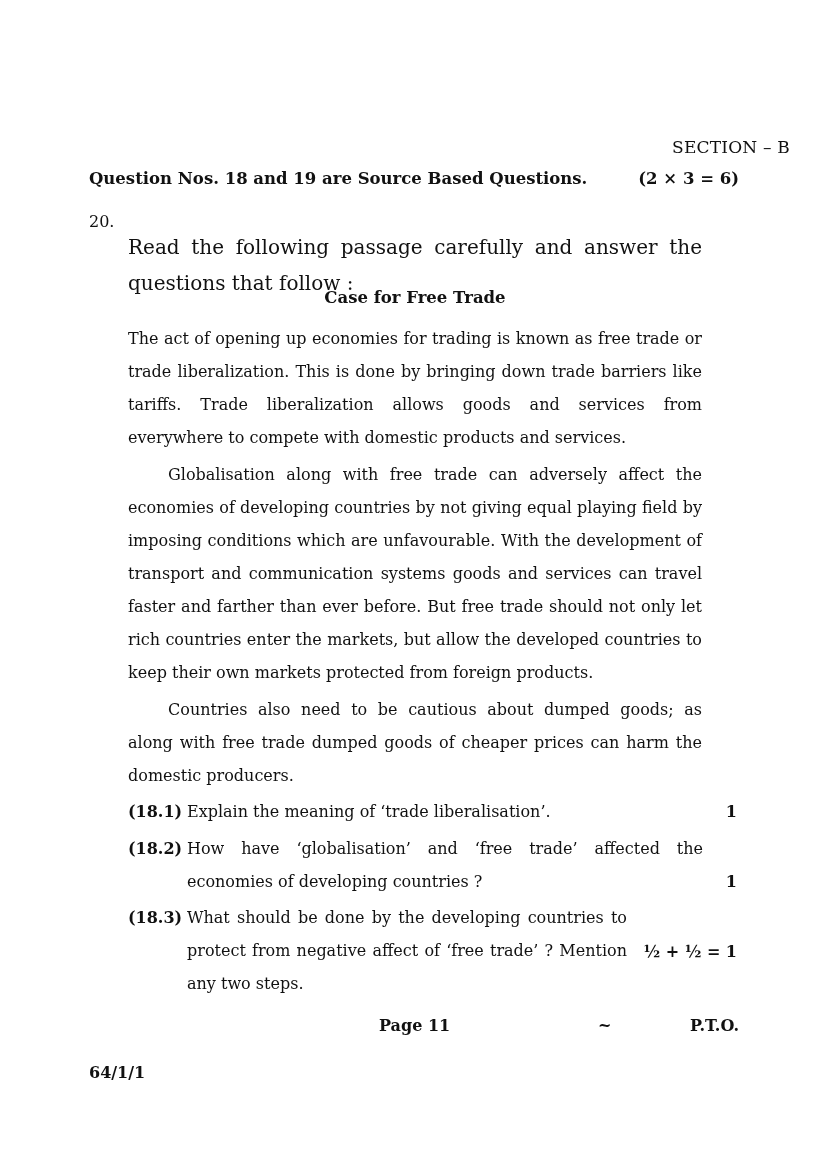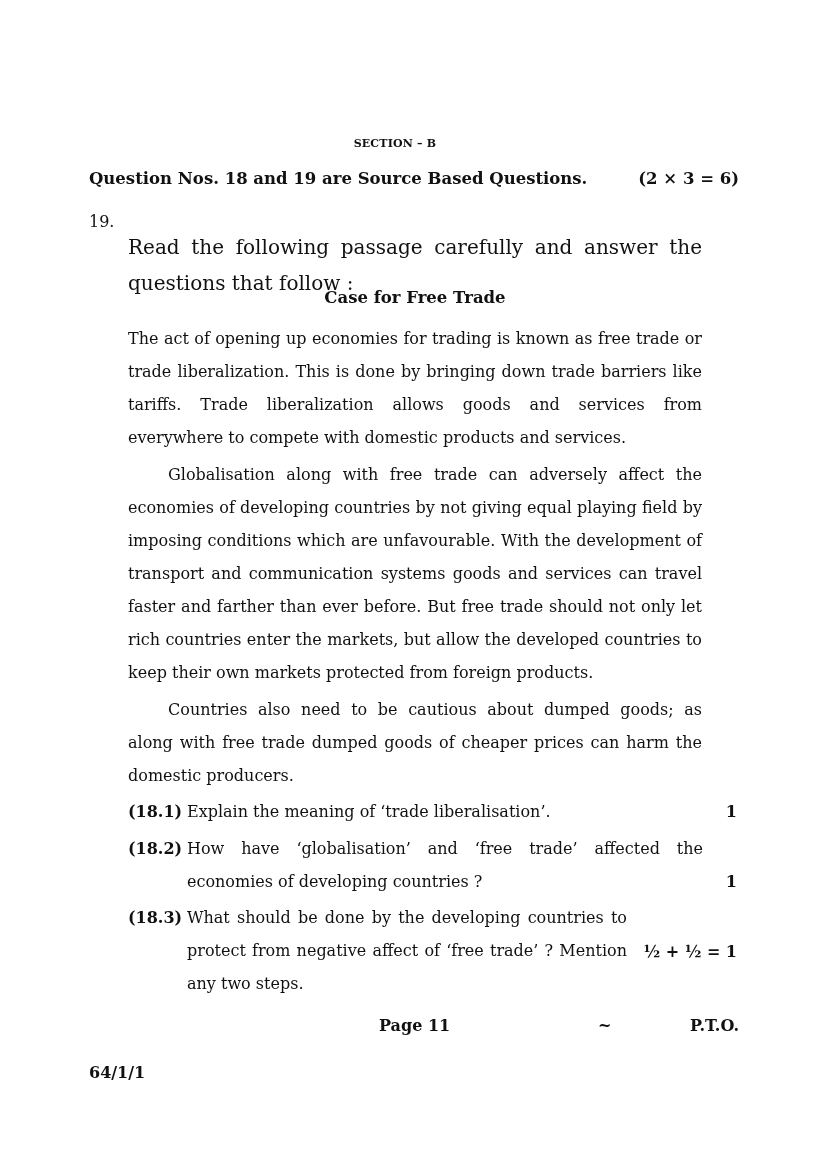--- a/index.html
+++ b/index.html
@@ -3,22 +3,22 @@
 <meta charset="utf-8">
 <style>
   html, body { margin: 0; padding: 0; background: #ffffff; }
   body {
     width: 827px; height: 1169px; position: relative; overflow: hidden;
     font-family: "DejaVu Serif", "Liberation Serif", serif;
     color: #111111;
   }
   .abs { position: absolute; }
   .section-title {
-    left: 0; width: 790px; top: 137px; text-align: center;
-    font-size: 11px; font-weight: bold; letter-spacing: 0.2px;
+    left: 0; width: 790px; top: 137px; text-align: right;
+    font-size: 17px; font-weight: normal; letter-spacing: 0.2px;
   }
   .instr {
     left: 89px; top: 169px; font-size: 16.5px; font-weight: bold;
   }
   .marks-total {
     right: 88px; top: 169px; font-size: 16.5px; font-weight: bold;
   }
   .qnum { left: 89px; top: 212px; font-size: 16px; }
   .q-intro {
     left: 128px; top: 212px; width: 574px; font-size: 20px; line-height: 36px;
@@ -44,21 +44,21 @@
   .sub-marks { right: 90px; font-size: 16px; font-weight: bold; }
   .footer { top: 1016px; font-size: 16px; font-weight: bold; }
 </style>
 </head>
 <body>
 
 <div class="abs section-title">SECTION – B</div>
 <div class="abs instr">Question Nos. 18 and 19 are Source Based Questions.</div>
 <div class="abs marks-total">(2 × 3 = 6)</div>
 
-<div class="abs qnum">19.</div>
+<div class="abs qnum">20.</div>
 <div class="abs q-intro">Read the following passage carefully and answer the questions that follow :</div>
 
 <div class="abs passage-title">Case for Free Trade</div>
 
 <div class="abs para p1">The act of opening up economies for trading is known as free trade or trade liberalization. This is done by bringing down trade barriers like tariffs. Trade liberalization allows goods and services from everywhere to compete with domestic products and services.</div>
 <div class="abs para indent p2">Globalisation along with free trade can adversely affect the economies of developing countries by not giving equal playing field by imposing conditions which are unfavourable. With the development of transport and communication systems goods and services can travel faster and farther than ever before. But free trade should not only let rich countries enter the markets, but allow the developed countries to keep their own markets protected from foreign products.</div>
 <div class="abs para indent p3">Countries also need to be cautious about dumped goods; as along with free trade dumped goods of cheaper prices can harm the domestic producers.</div>
 
 <div class="abs sub-num" style="top:802px;">(18.1)</div>
 <div class="abs sub-text" style="top:795px;">Explain the meaning of ‘trade liberalisation’.</div>

